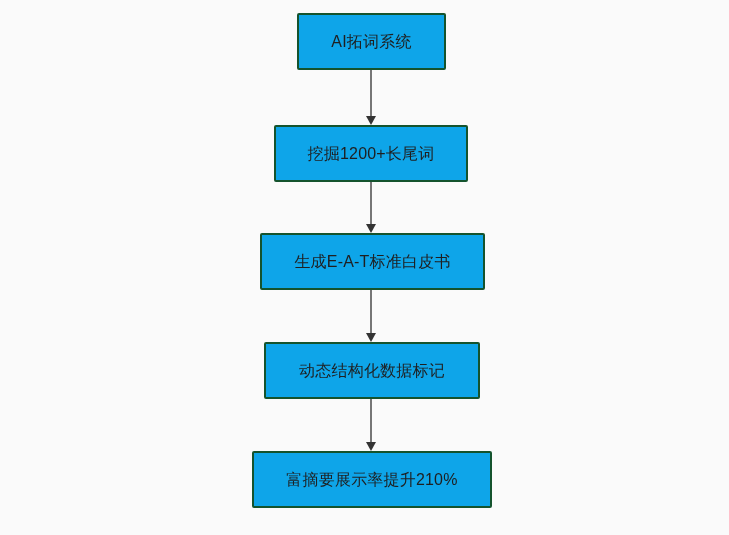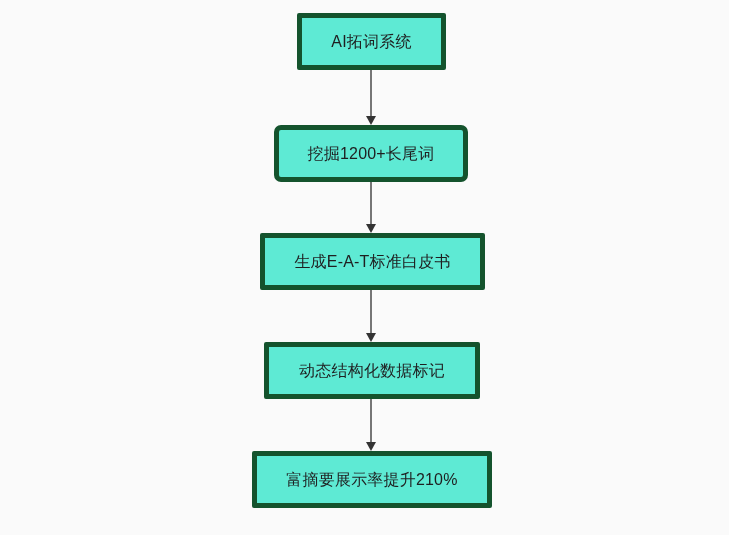--- a/index.html
+++ b/index.html
@@ -14,22 +14,22 @@
     overflow: hidden;
   }
   #flowchart {
     position: relative;
     width: 729px;
     height: 535px;
   }
   .node {
     position: absolute;
     box-sizing: border-box;
-    background: #5eead4;
-    border: 5px solid #14532d;
+    background: #0ea5e9;
+    border: 2px solid #14532d;
     border-radius: 2px;
     display: flex;
     align-items: center;
     justify-content: center;
     color: #1f1f20;
     font-size: 16px;
     line-height: 1;
     letter-spacing: 0.2px;
     white-space: nowrap;
   }
@@ -78,21 +78,21 @@
 
   <div class="edge" style="left:370px; top:399px; width:2px; height:52px;">
     <div class="edge-line" style="height:44px;"></div>
     <div class="edge-arrow" style="top:43px;"></div>
   </div>
 
   <div class="node" style="left:297px; top:13px; width:149px; height:57px;">
     <span class="node-label">AI拓词系统</span>
   </div>
 
-  <div class="node" style="left:274px; top:125px; width:194px; height:57px;border-radius:7px;">
+  <div class="node" style="left:274px; top:125px; width:194px; height:57px;">
     <span class="node-label">挖掘1200+长尾词</span>
   </div>
 
   <div class="node" style="left:260px; top:233px; width:225px; height:57px;">
     <span class="node-label">生成E-A-T标准白皮书</span>
   </div>
 
   <div class="node" style="left:264px; top:342px; width:216px; height:57px;">
     <span class="node-label">动态结构化数据标记</span>
   </div>

